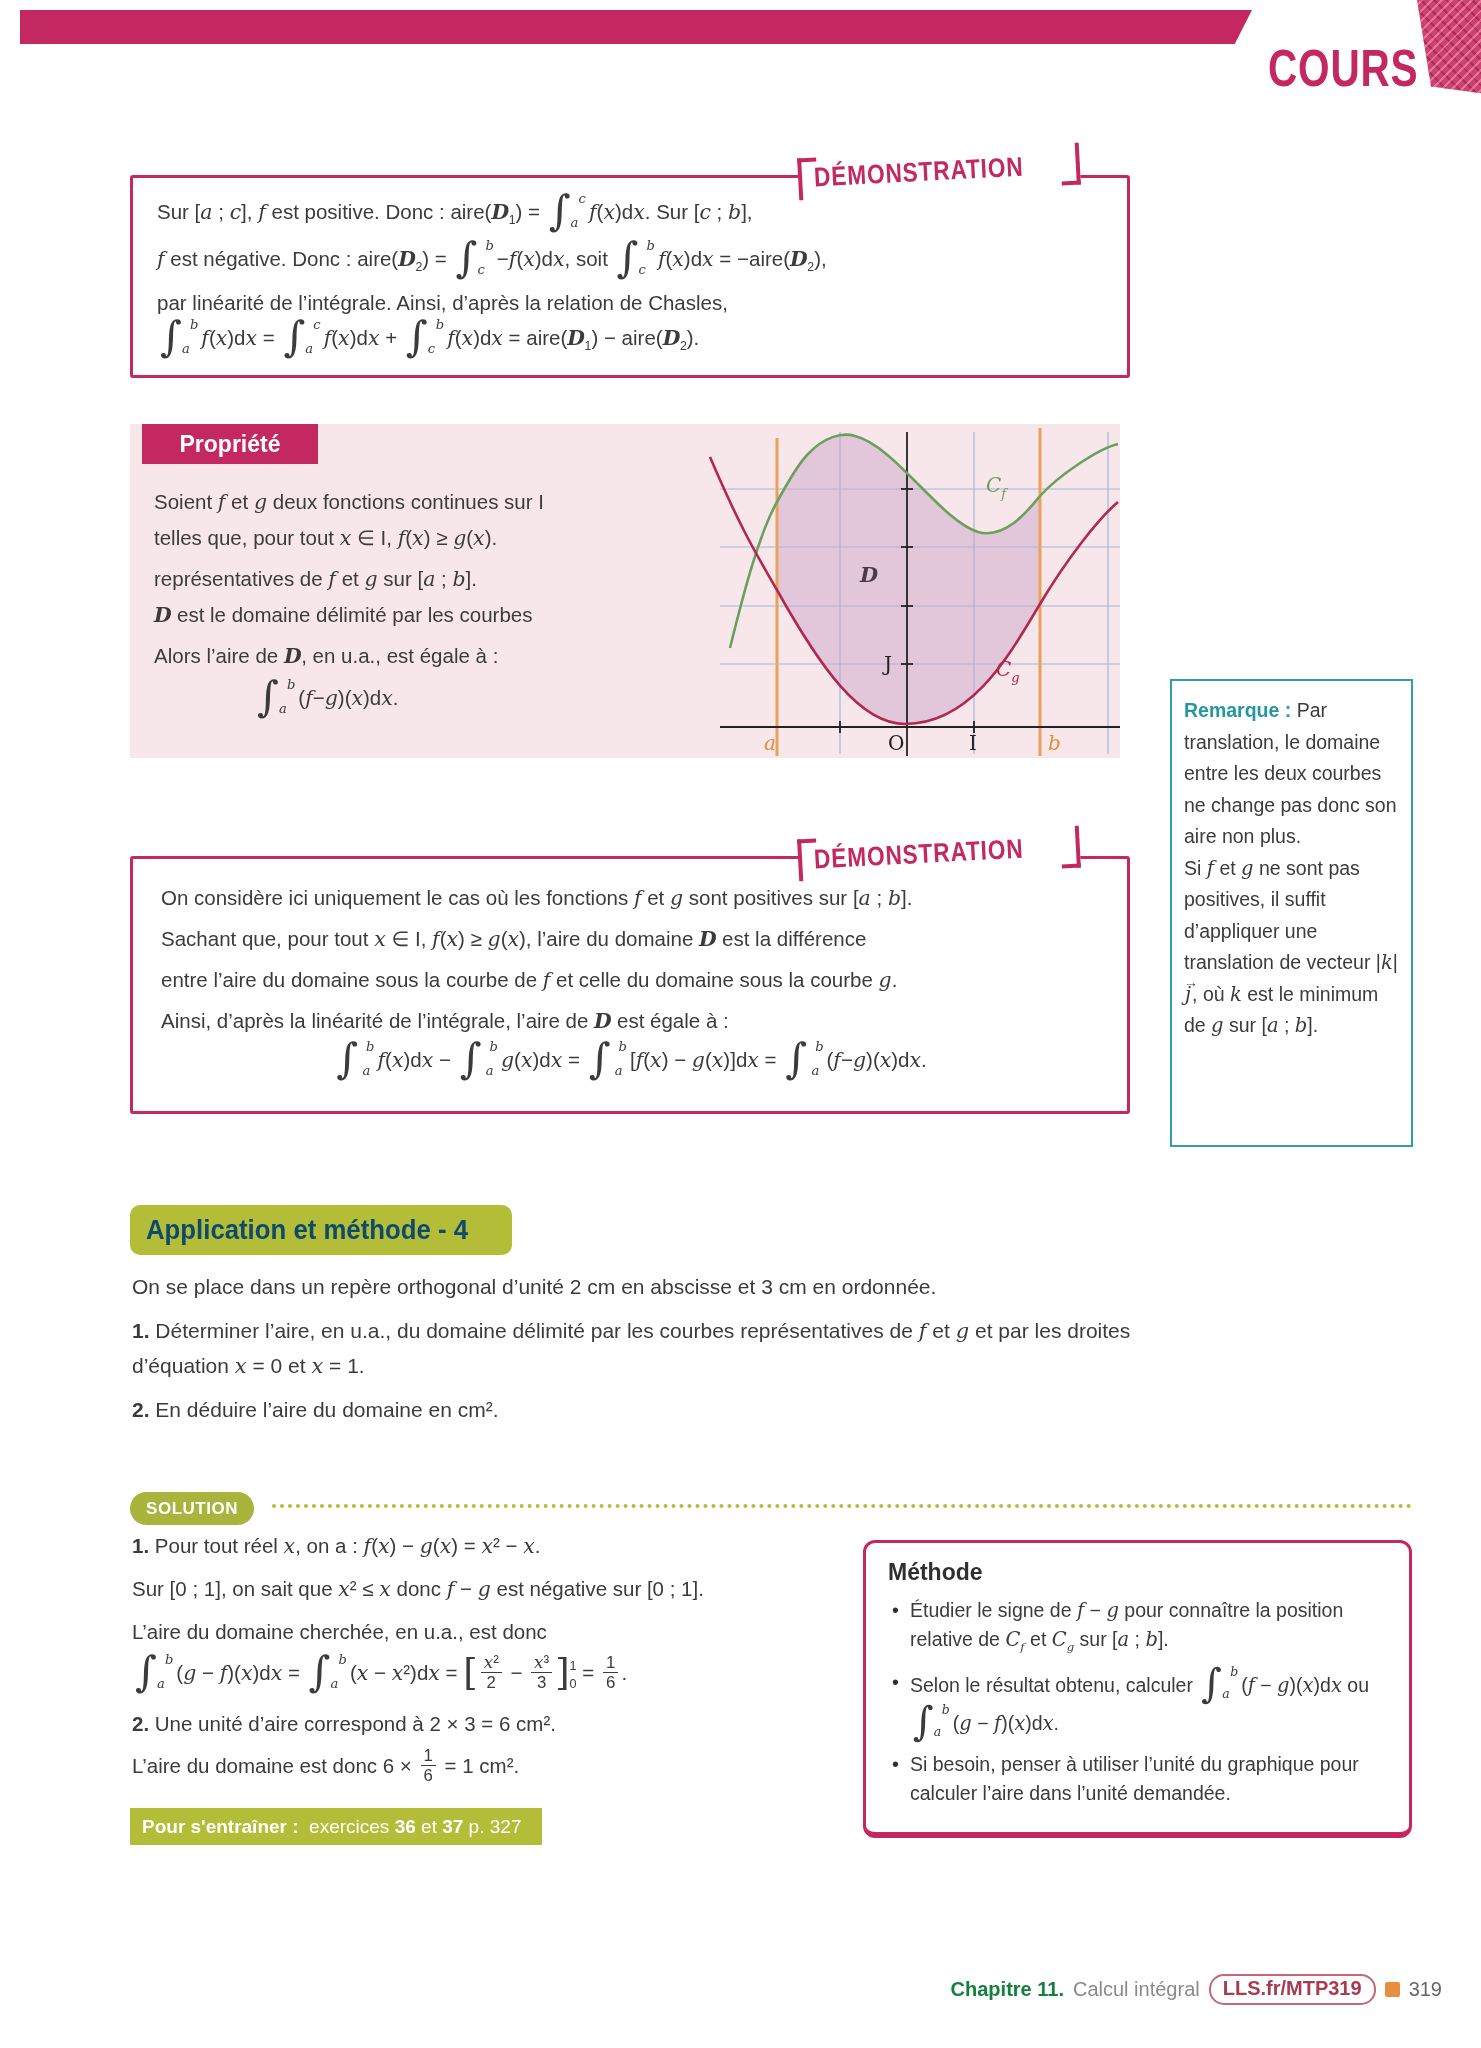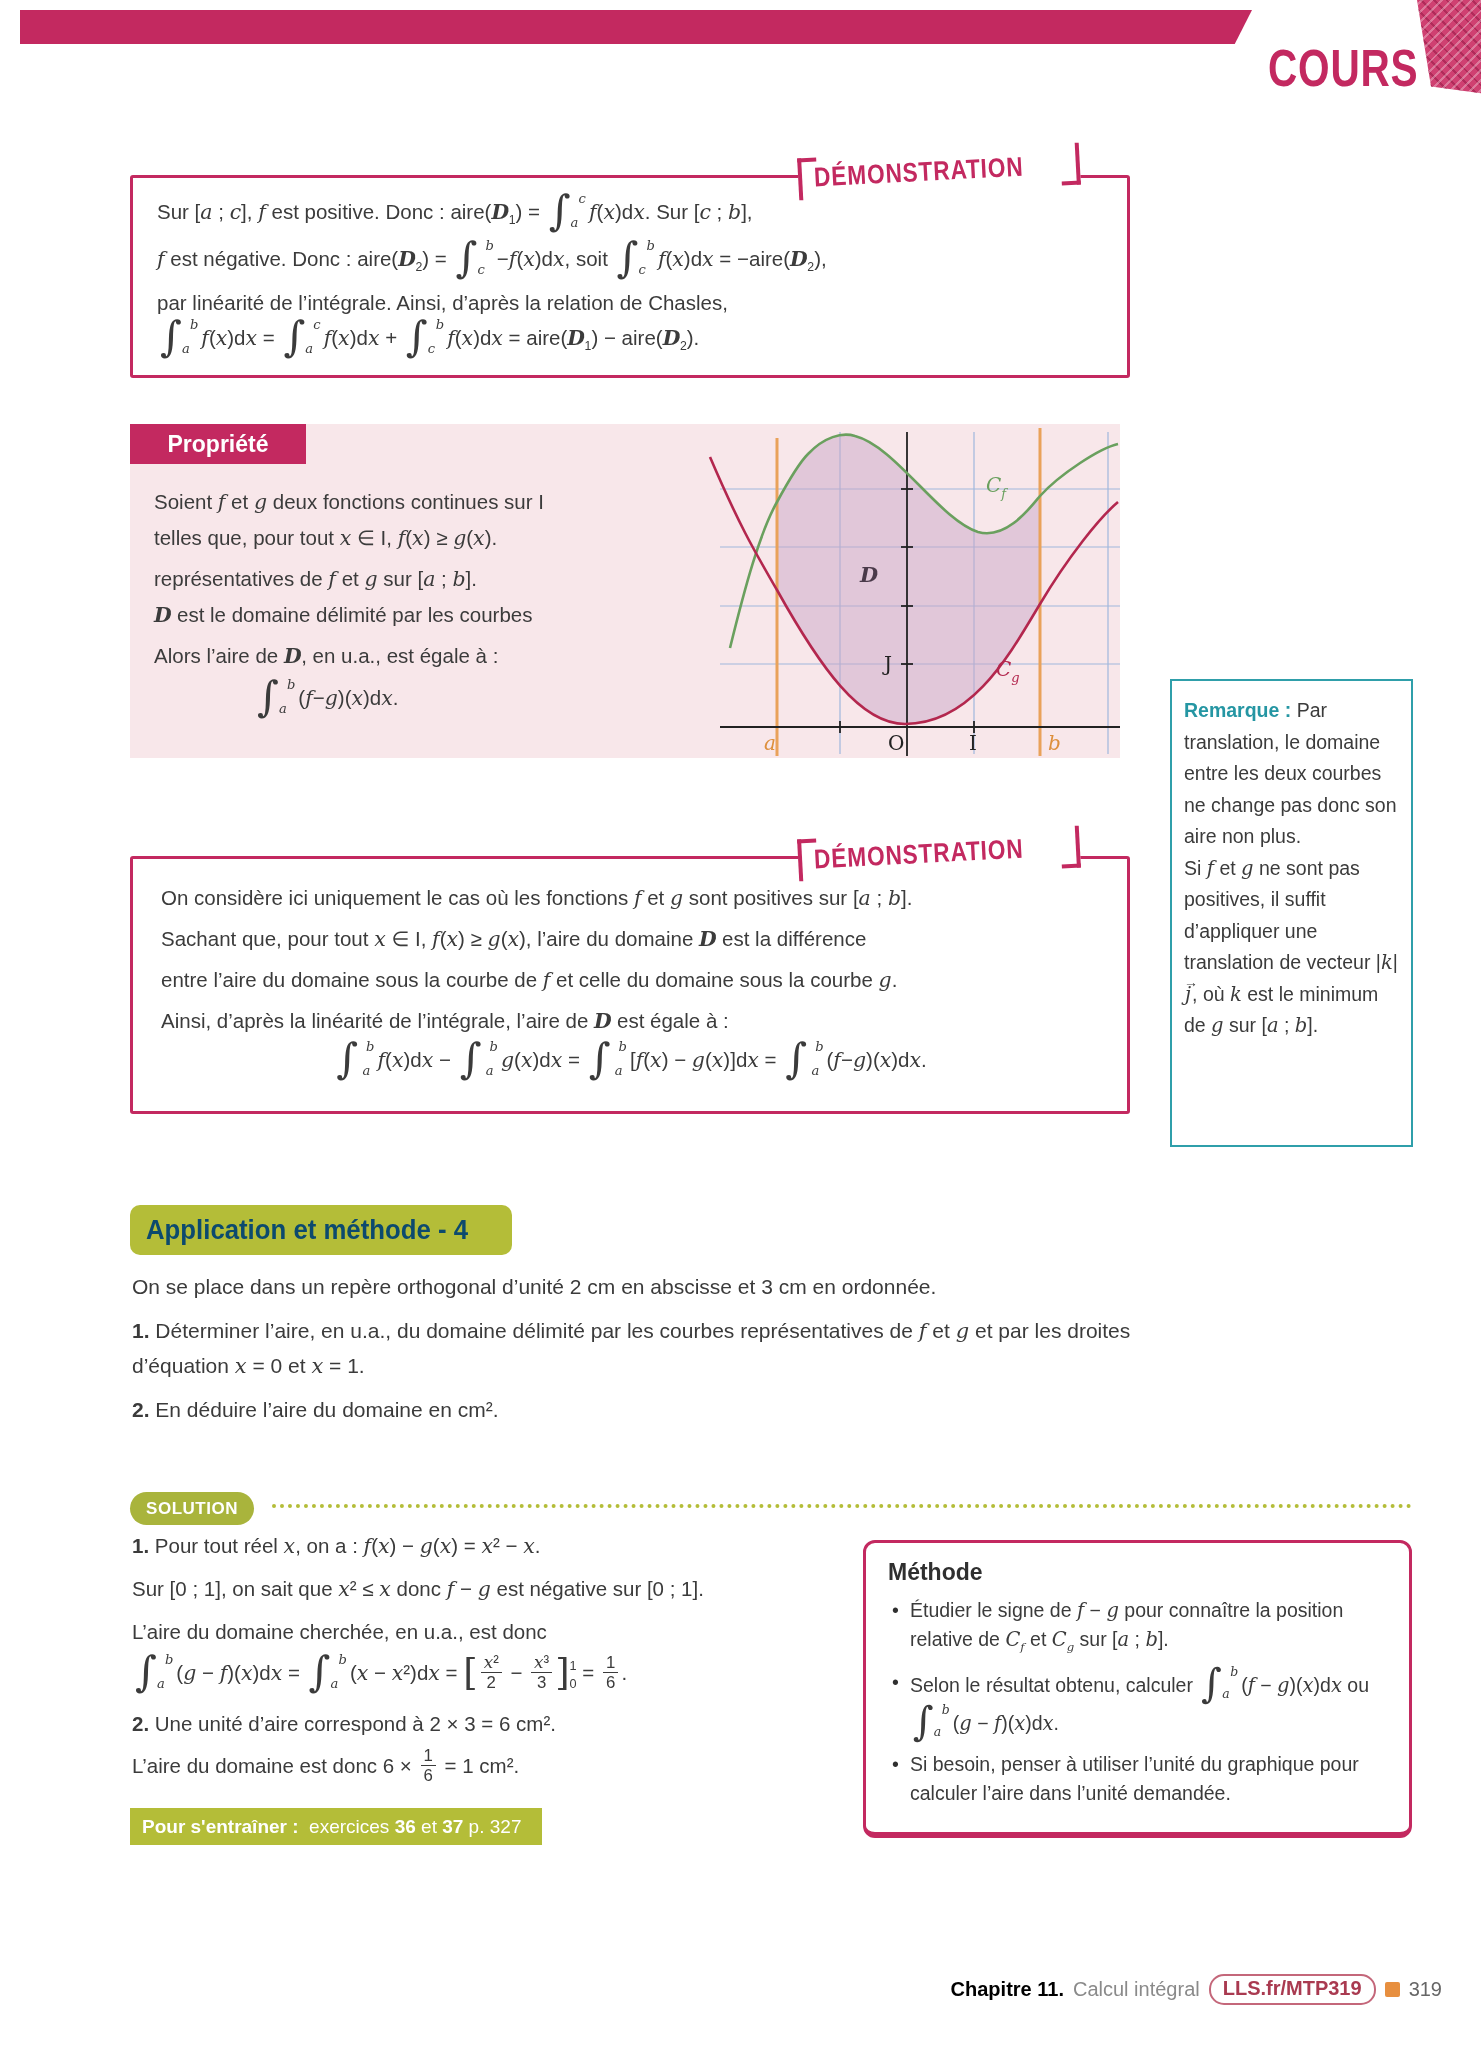--- a/index.html
+++ b/index.html
@@ -40,21 +40,21 @@
          padding:10px 16px;transform:rotate(-3deg);}
   .stamp .txt{display:inline-block;transform:scaleX(0.84);transform-origin:left center;letter-spacing:1px;}
   .stamp::before{content:"";position:absolute;left:0;top:3px;width:15px;height:38px;
                  border-left:4px solid #c32960;border-top:4px solid #c32960;}
   .stamp::after{content:"";position:absolute;right:0;bottom:3px;width:15px;height:38px;
                 border-right:4px solid #c32960;border-bottom:4px solid #c32960;}
   .dline{margin:0 0 7px 0;}
   .dformula{margin-top:2px;}
   
   .prop{position:absolute;left:110px;top:424px;width:990px;height:334px;background:#f8e7ea;}
-  .propbadge{position:absolute;left:0;top:0;width:176px;height:40px;background:#c32960;color:#fff;
+  .propbadge{position:absolute;left:12px;top:0;width:176px;height:40px;background:#c32960;color:#fff;
              font-size:23px;font-weight:700;display:flex;align-items:center;justify-content:center;}
   .proptext{position:absolute;left:24px;top:60px;width:552px;font-size:20.5px;line-height:35px;}
   .propformula{margin-top:6px;margin-left:100px;}
   .gap{height:5px;}
   .graph{position:absolute;left:570px;top:0;width:420px;height:334px;}
   
   .remarque{position:absolute;left:1150px;top:679px;width:243px;height:468px;border:2.5px solid #2f9faa;
             background:#fff;box-sizing:border-box;padding:14px 12px;font-size:19.5px;line-height:31.5px;}
   .remarque p{margin:0;}
   .remarque b{color:#2596a3;}
@@ -77,21 +77,21 @@
              font-size:19px;display:flex;align-items:center;padding-left:12px;box-sizing:border-box;}
   
   .methode{position:absolute;left:843px;top:1540px;width:549px;height:298px;box-sizing:border-box;
            border:3px solid #c32960;border-bottom-width:6px;border-radius:12px;background:#fff;
            padding:16px 20px 10px 22px;}
   .methode h3{margin:0 0 10px 0;font-size:23px;color:#2f2f2f;}
   .mbullet{position:relative;padding-left:22px;font-size:19.5px;line-height:29px;margin-bottom:6px;}
   .mbullet::before{content:"•";position:absolute;left:4px;top:0;color:#2f2f2f;}
   
   .footer{position:absolute;left:840px;top:1974px;width:582px;display:flex;align-items:center;justify-content:flex-end;gap:9px;font-size:20px;}
-  .fchap{color:#000000;font-weight:700;}
+  .fchap{color:#15803d;font-weight:700;}
   .ftitle{color:#8a8a8a;}
   .fpill{border:2px solid #c4677a;border-radius:15px;padding:1px 12px 3px 12px;color:#a93a50;font-weight:700;}
   .fsq{width:15px;height:15px;background:#e78f3f;border-radius:2px;}
   .fnum{color:#666;}
 </style>
 </head>
 <body>
 
 <div id="page">
 

